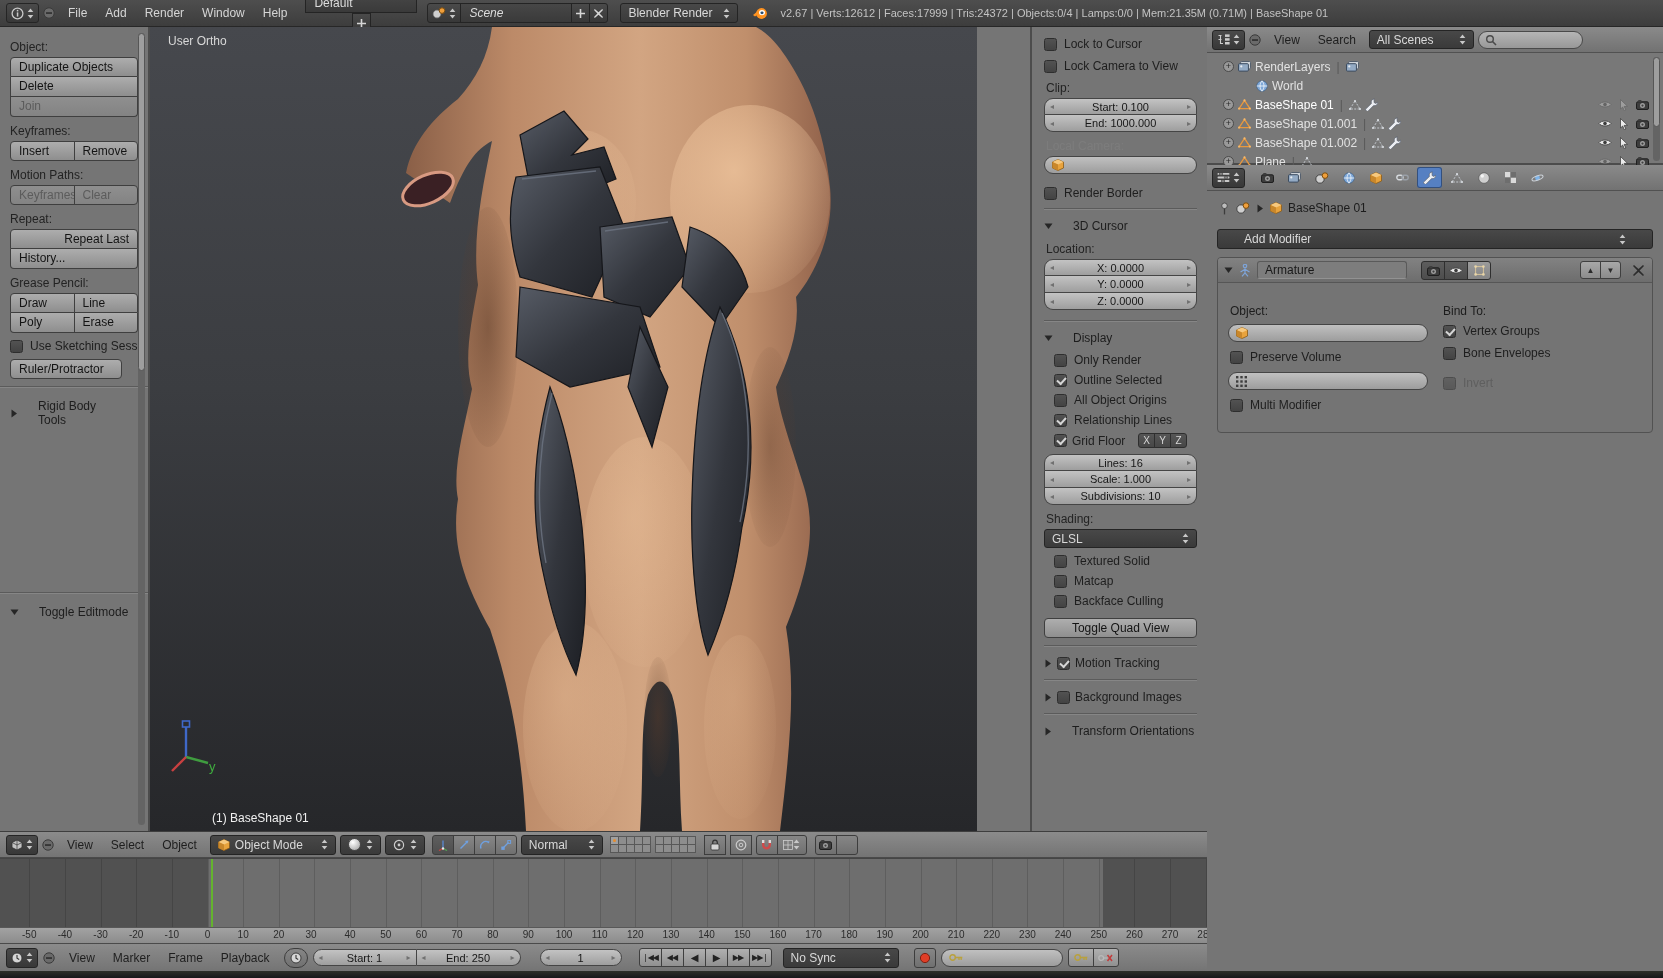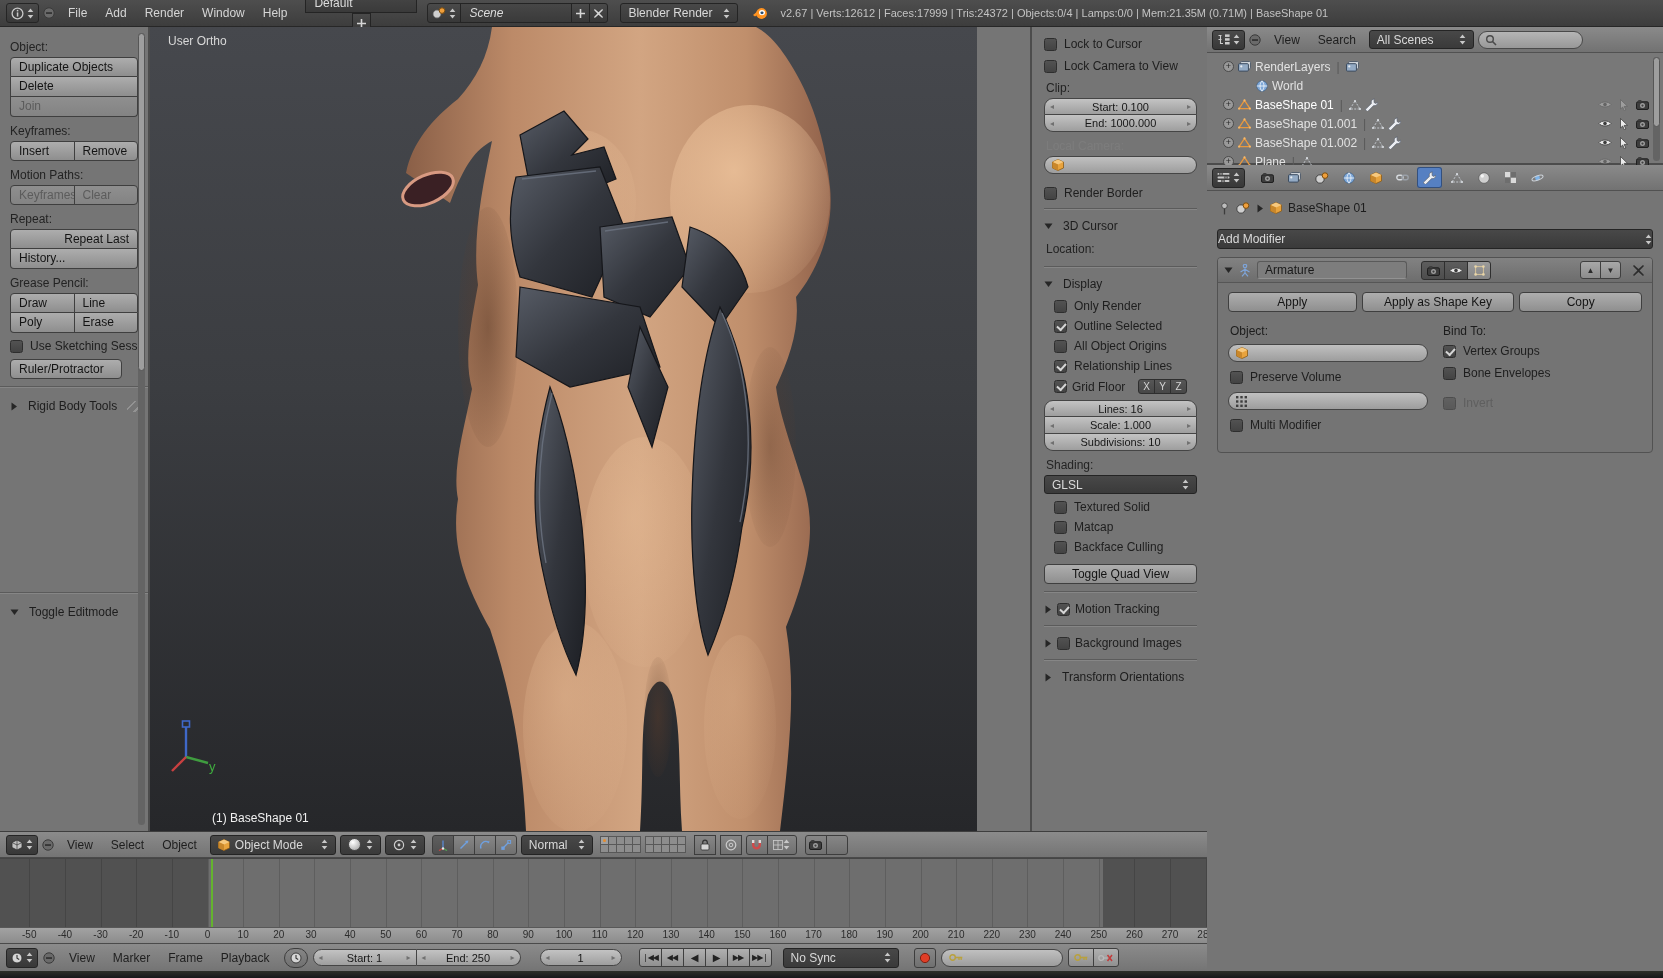--- a/index.html
+++ b/index.html
@@ -37,21 +37,21 @@
   .tpair .tbtn + .tbtn { border-left:1px solid #3f3f3f; margin-left:-1px; }
   .tpair.r-top .tbtn:first-child { border-top-left-radius:4px; }
   .tpair.r-top .tbtn:last-child { border-top-right-radius:4px; }
   .tpair.r-bot .tbtn:first-child { border-bottom-left-radius:4px; }
   .tpair.r-bot .tbtn:last-child { border-bottom-right-radius:4px; }
   .cb-row { display:flex; align-items:center; gap:7px; margin:6px 10px; }
   .cb { position:relative; flex:0 0 13px; width:13px; height:13px; background:linear-gradient(#525252,#434343); border:1px solid #2e2e2e; border-radius:2.5px; }
   .cb.on::after { content:""; position:absolute; left:2px; top:2px; width:7px; height:4px; border-left:2px solid #d6d6d6; border-bottom:2px solid #d6d6d6; transform:rotate(-48deg); }
   .cb.dis { opacity:.55; }
   .sep { height:0; border-top:1px solid #5b5b5b; border-bottom:1px solid #868686; margin:7px 0; }
-  .phead { display:flex; align-items:center; gap:10px; padding:4px 10px; color:#1d1d1d; }
+  .phead { display:flex; align-items:center; gap:20px; padding:4px 10px; color:#1d1d1d; }
   .hatch { flex:1; height:11px; background:repeating-linear-gradient(135deg,transparent 0 5px,rgba(255,255,255,.22) 5px 7px); max-width:34px; margin-left:auto; }
   .vscroll { position:absolute; width:7px; border-radius:4px; background:#646464; }
   .vthumb { position:absolute; width:7px; border-radius:4px; background:#9e9e9e; border:1px solid #565656; }
 
   
   #viewport { left:150px; top:27px; width:827px; height:804px; background:linear-gradient(#46484d 0%,#3b3d41 45%,#26272a 100%); overflow:hidden;text-align:center; }
   #view-label { position:absolute; left:18px; top:7px; color:#d8d8d8; }
   #obj-label { position:absolute; left:62px; top:784px; color:#f0f0f0; }
   #gizmo { position:absolute; left:12px; top:692px; }
 
@@ -85,21 +85,21 @@
   .ol-right { position:absolute; display:flex; gap:7px; right:14px; }
   .dim { opacity:.32; }
   .searchpill { display:flex; align-items:center; gap:4px; height:18px; flex:1; max-width:105px; background:linear-gradient(#b5b5b5,#989898); border:1px solid #4a4a4a; border-radius:9px; padding:0 6px; }
 
   
   #propeditor { left:1207px; top:165px; width:456px; height:806px; background:#757575; }
   #prop-tabs { display:flex; align-items:center; gap:2px; margin-left:6px; }
   .ptab { display:flex; align-items:center; justify-content:center; width:25px; height:21px; border-radius:3px; }
   .ptab.on { background:#5680c2; box-shadow:inset 0 0 0 1px #33507e; }
   #breadcrumb { display:flex; align-items:center; gap:6px; padding:10px 12px 6px; color:#1c1c1c; }
-  #add-modifier { display:flex; align-items:center; height:20px; margin:8px 10px; background:linear-gradient(#484848,#3a3a3a); border:1px solid #242424; border-radius:3px; color:#dadada; padding:0 0; }
+  #add-modifier { display:flex; align-items:center; height:20px; margin:8px 10px; background:linear-gradient(#484848,#3a3a3a); border:1px solid #242424; border-radius:3px; color:#dadada; padding:0 26px; }
   #mod-panel { margin:4px 10px; background:#747474; border:1px solid #525252; border-radius:4px; overflow:hidden; }
   #mod-head { display:flex; align-items:center; gap:6px; height:25px; background:linear-gradient(#828282,#6d6d6d); border-bottom:1px solid #565656; padding:0 6px; }
   #mod-name { display:flex; align-items:center; width:150px; height:18px; background:#7d7d7d; border:1px solid #5a5a5a; border-bottom-color:#929292; border-radius:3px; padding:0 7px; color:#191919; }
   .tgl { display:flex; align-items:center; justify-content:center; width:24px; height:19px; background:linear-gradient(#5d5d5d,#4d4d4d); border:1px solid #2f2f2f; }
   .tgl.off { background:linear-gradient(#9b9b9b,#858585); }
   .tglgrp { display:flex; }
   .tglgrp > * + * { margin-left:-1px; }
   .tglgrp > :first-child { border-radius:3px 0 0 3px; }
   .tglgrp > :last-child { border-radius:0 3px 3px 0; }
   .updn { display:flex; margin-left:auto; }
@@ -410,20 +410,31 @@
   <div class="sep"></div>
   <div class="phead" style="padding:2px 0;">
       <span class="ico">
         <svg width="9" height="8" viewBox="0 0 9 8">
           <path d="M0.5 1.5h8L4.5 7Z" fill="#262626"></path>
         </svg>
       </span>
       <span>3D Cursor</span>
     </div>
   <div class="np-label">Location:</div>
+  <div class="pillcol">
+    <div class="pill">
+        <span>X: 0.0000</span>
+      </div>
+    <div class="pill">
+        <span>Y: 0.0000</span>
+      </div>
+    <div class="pill">
+        <span>Z: 0.0000</span>
+      </div>
+  </div>
   <div class="sep" style="margin-top:10px;"></div>
   <div class="phead" style="padding:2px 0;">
       <span class="ico">
         <svg width="9" height="8" viewBox="0 0 9 8">
           <path d="M0.5 1.5h8L4.5 7Z" fill="#262626"></path>
         </svg>
       </span>
       <span>Display</span>
     </div>
   <div class="cb-row">
@@ -966,31 +977,20 @@
         <span>▲</span>
         <span>▼</span>
       </span>
       <span class="ico" style="margin:0 2px 0 6px;">
           <svg width="11" height="11" viewBox="0 0 11 11">
             <path d="M1 0 5.5 4 10 0 11 1 6.6 5.5 11 10 10 11 5.5 7 1 11 0 10 4.4 5.5 0 1Z" fill="#2c2c2c"></path>
           </svg>
         </span>
     </div>
     <div id="mod-body">
-      <div id="apply-row">
-        <div class="lbtn" style="flex:1.05;">
-            <span>Apply</span>
-          </div>
-        <div class="lbtn" style="flex:1.25;">
-            <span>Apply as Shape Key</span>
-          </div>
-        <div class="lbtn" style="flex:1;">
-            <span>Copy</span>
-          </div>
-      </div>
       <div class="mod-cols">
         <div class="mcol">
           <div class="mlabel">Object:</div>
           <div class="icofield" style="width:200px;">
               <span class="ico">
                 <svg width="12" height="12" viewBox="0 0 12 12">
                   <path d="M6 0.5 11.5 3v6L6 11.5 0.5 9V3Z" fill="#e8a33d" stroke="#8a5a17" stroke-width="0.8"></path>
                   <path d="M6 0.5 11.5 3 6 5.5 0.5 3Z" fill="#f6c87e"></path>
                   <path d="M6 5.5v6L0.5 9V3Z" fill="#c9872b"></path>
                 </svg>
@@ -1137,21 +1137,21 @@
     <span class="mini-btn">
         <span class="ico">
           <svg width="12" height="12" viewBox="0 0 12 12">
             <path d="M3.5 8.5 8.5 3.5" stroke="#6fa0e0" stroke-width="1.2"></path>
             <rect x="1.3" y="7.5" width="3.4" height="3.4" fill="#6fa0e0"></rect>
             <rect x="7.8" y="1.6" width="2.8" height="2.8" fill="none" stroke="#6fa0e0"></rect>
           </svg>
         </span>
       </span>
   </div>
-  <div class="ddl hdr-ddl" style="width:72px;">
+  <div class="ddl hdr-ddl" style="width:82px;">
     <span class="fill">Normal</span>
     <span class="ico">
         <svg width="7" height="11" viewBox="0 0 7 11">
           <path d="M3.5 0.5 6.3 4 0.7 4Z" fill="#c8c8c8"></path>
           <path d="M3.5 10.5 6.3 7 0.7 7Z" fill="#c8c8c8"></path>
         </svg>
       </span>
   </div>
   <div id="layers">
       <span class="lgroup">

